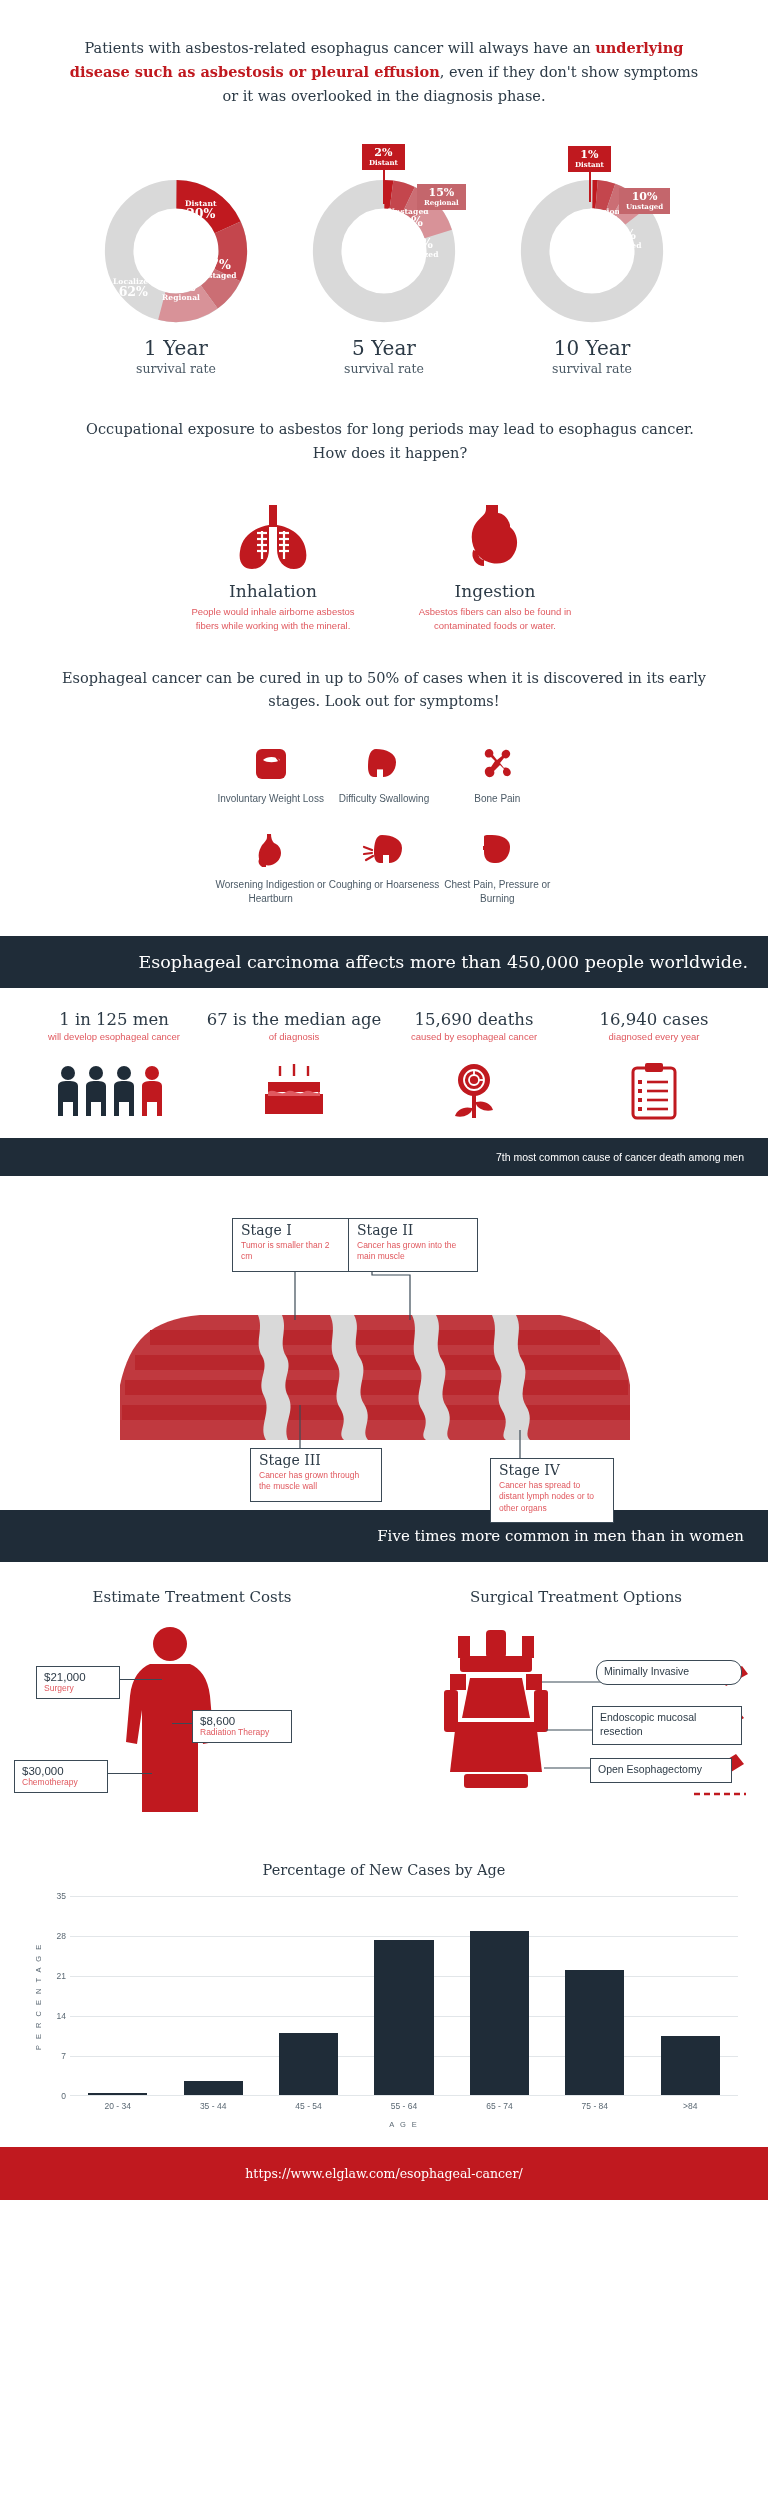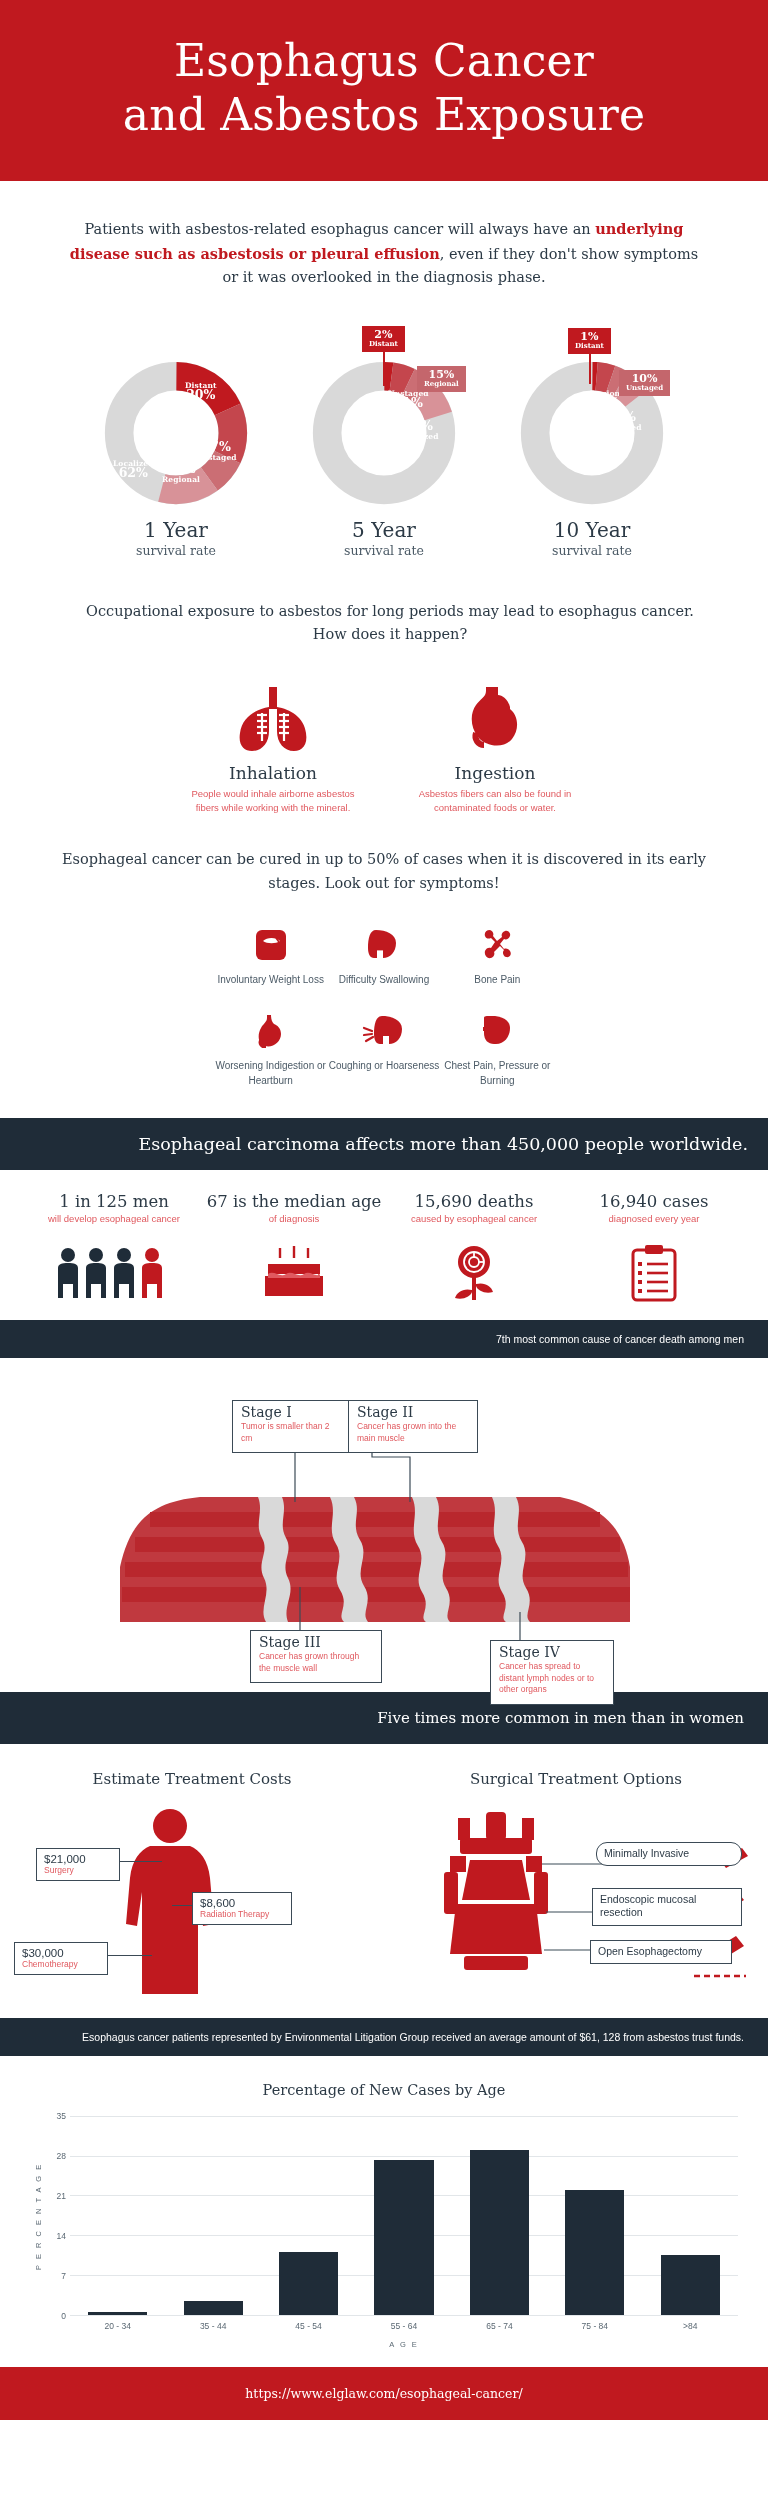--- a/index.html
+++ b/index.html
@@ -214,26 +214,20 @@
     font-family: "DejaVu Serif", serif;
     font-size: 12.5px;
   }
   .footer a { color: #fff; text-decoration: none; }
 </style>
 </head>
 <body>
 
 <div class="page">
 
-  <div class="header">
-    <h1>
-      <span>Esophagus Cancer</span><br>
-      <span>and Asbestos Exposure</span>
-    </h1>
-  </div>
 
   <div class="sec" style="padding-top:36px;">
     <p class="lead">
       <span>Patients with asbestos-related esophagus cancer will always have an </span><span class="hl">underlying disease such as asbestosis or pleural effusion</span><span>, even if they don't show symptoms or it was overlooked in the diagnosis phase.</span>
     </p>
   </div>
 
   <div class="donuts">
 
     <div class="donut-wrap">
@@ -625,21 +619,20 @@
       </div>
       <div class="opt-box" style="top:118px; left:208px; width:150px;">
         <span>Endoscopic mucosal resection</span>
       </div>
       <div class="opt-box" style="top:170px; left:206px; width:142px;">
         <span>Open Esophagectomy</span>
       </div>
     </div>
   </div>
 
-  <div class="band small">Esophagus cancer patients represented by Environmental Litigation Group received an average amount of $61, 128 from asbestos trust funds.</div>
 
   <div class="chartwrap">
     <div class="chart-title">Percentage of New Cases by Age</div>
     <div class="plot">
       <div class="ylab">P E R C E N T A G E</div>
       <div class="yaxis" id="yaxis">
           <div class="ytick" style="top: 100%;">0</div>
           <div class="ytick" style="top: 80%;">7</div>
           <div class="ytick" style="top: 60%;">14</div>
           <div class="ytick" style="top: 40%;">21</div>

